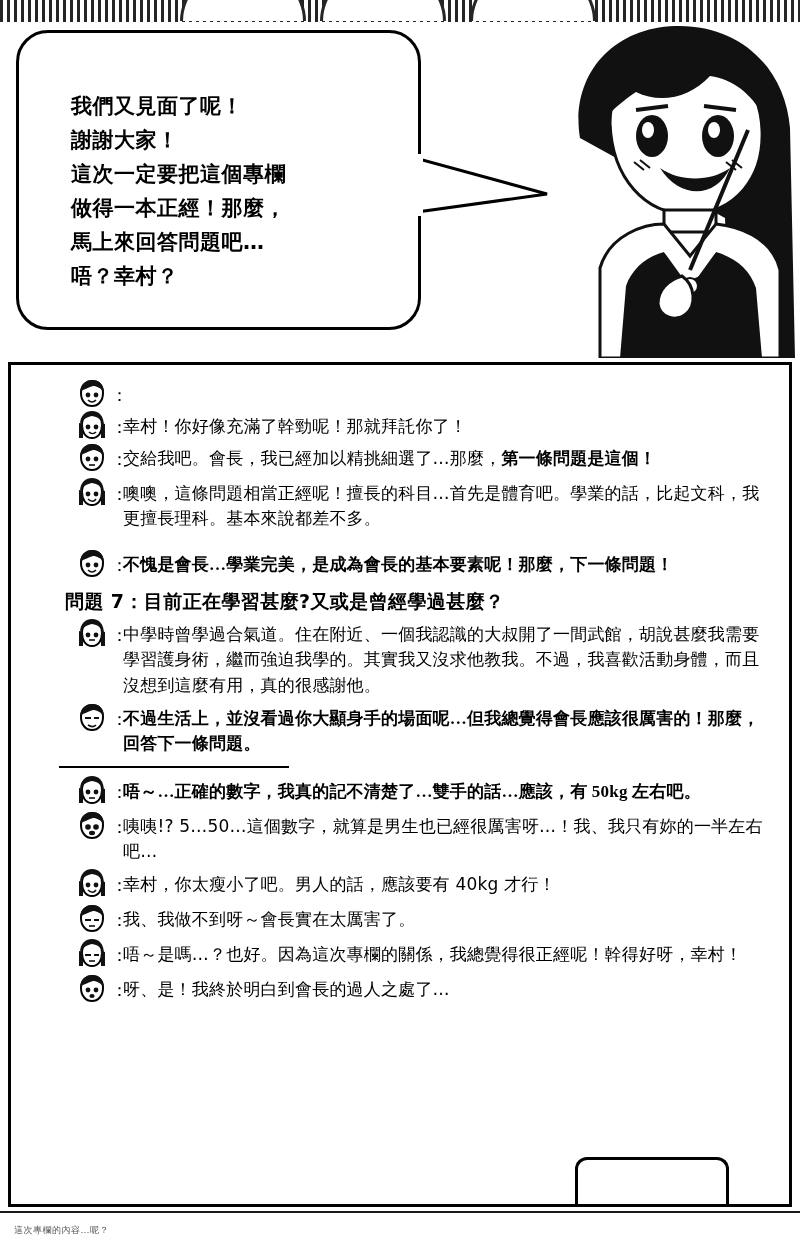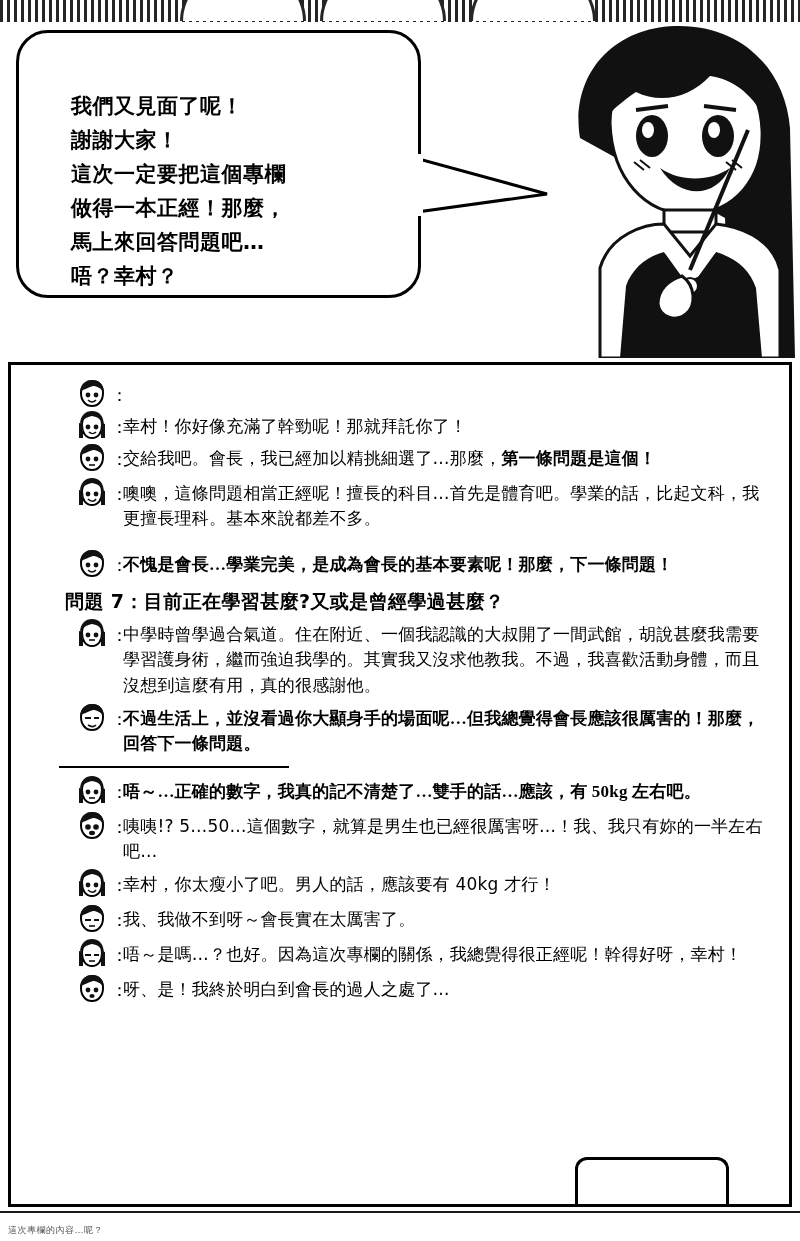--- a/index.html
+++ b/index.html
@@ -32,21 +32,21 @@
     border: 3px solid #000;
     border-bottom: none;
     border-radius: 60px 60px 0 0;
     background: #fff;
   }
 
   
   #balloon {
     position: absolute;
     left: 16px; top: 30px;
-    width: 405px; height: 268px;
+    width: 405px; height: 300px;
     border: 3px solid #000;
     border-radius: 32px;
     background: #fff;
     box-sizing: border-box;
     z-index: 5;
   }
   #balloon-text {
     position: absolute;
     left: 52px; top: 56px;
     width: 330px;
@@ -141,21 +141,21 @@
     width: 148px; height: 46px;
     border: 3px solid #000;
     border-bottom: none;
     border-radius: 12px 12px 0 0;
     background: #fff;
   }
 
   
   #page-footer {
     position: absolute;
-    left: 8px; bottom: 4px;
+    left: 14px; bottom: 4px;
     font-size: 9px;
     color: #555;
     letter-spacing: .5px;
   }
   #bottom-rule {
     position: absolute;
     left: 0; bottom: 28px;
     width: 800px;
     border-top: 2px solid #000;
     opacity: .9;

